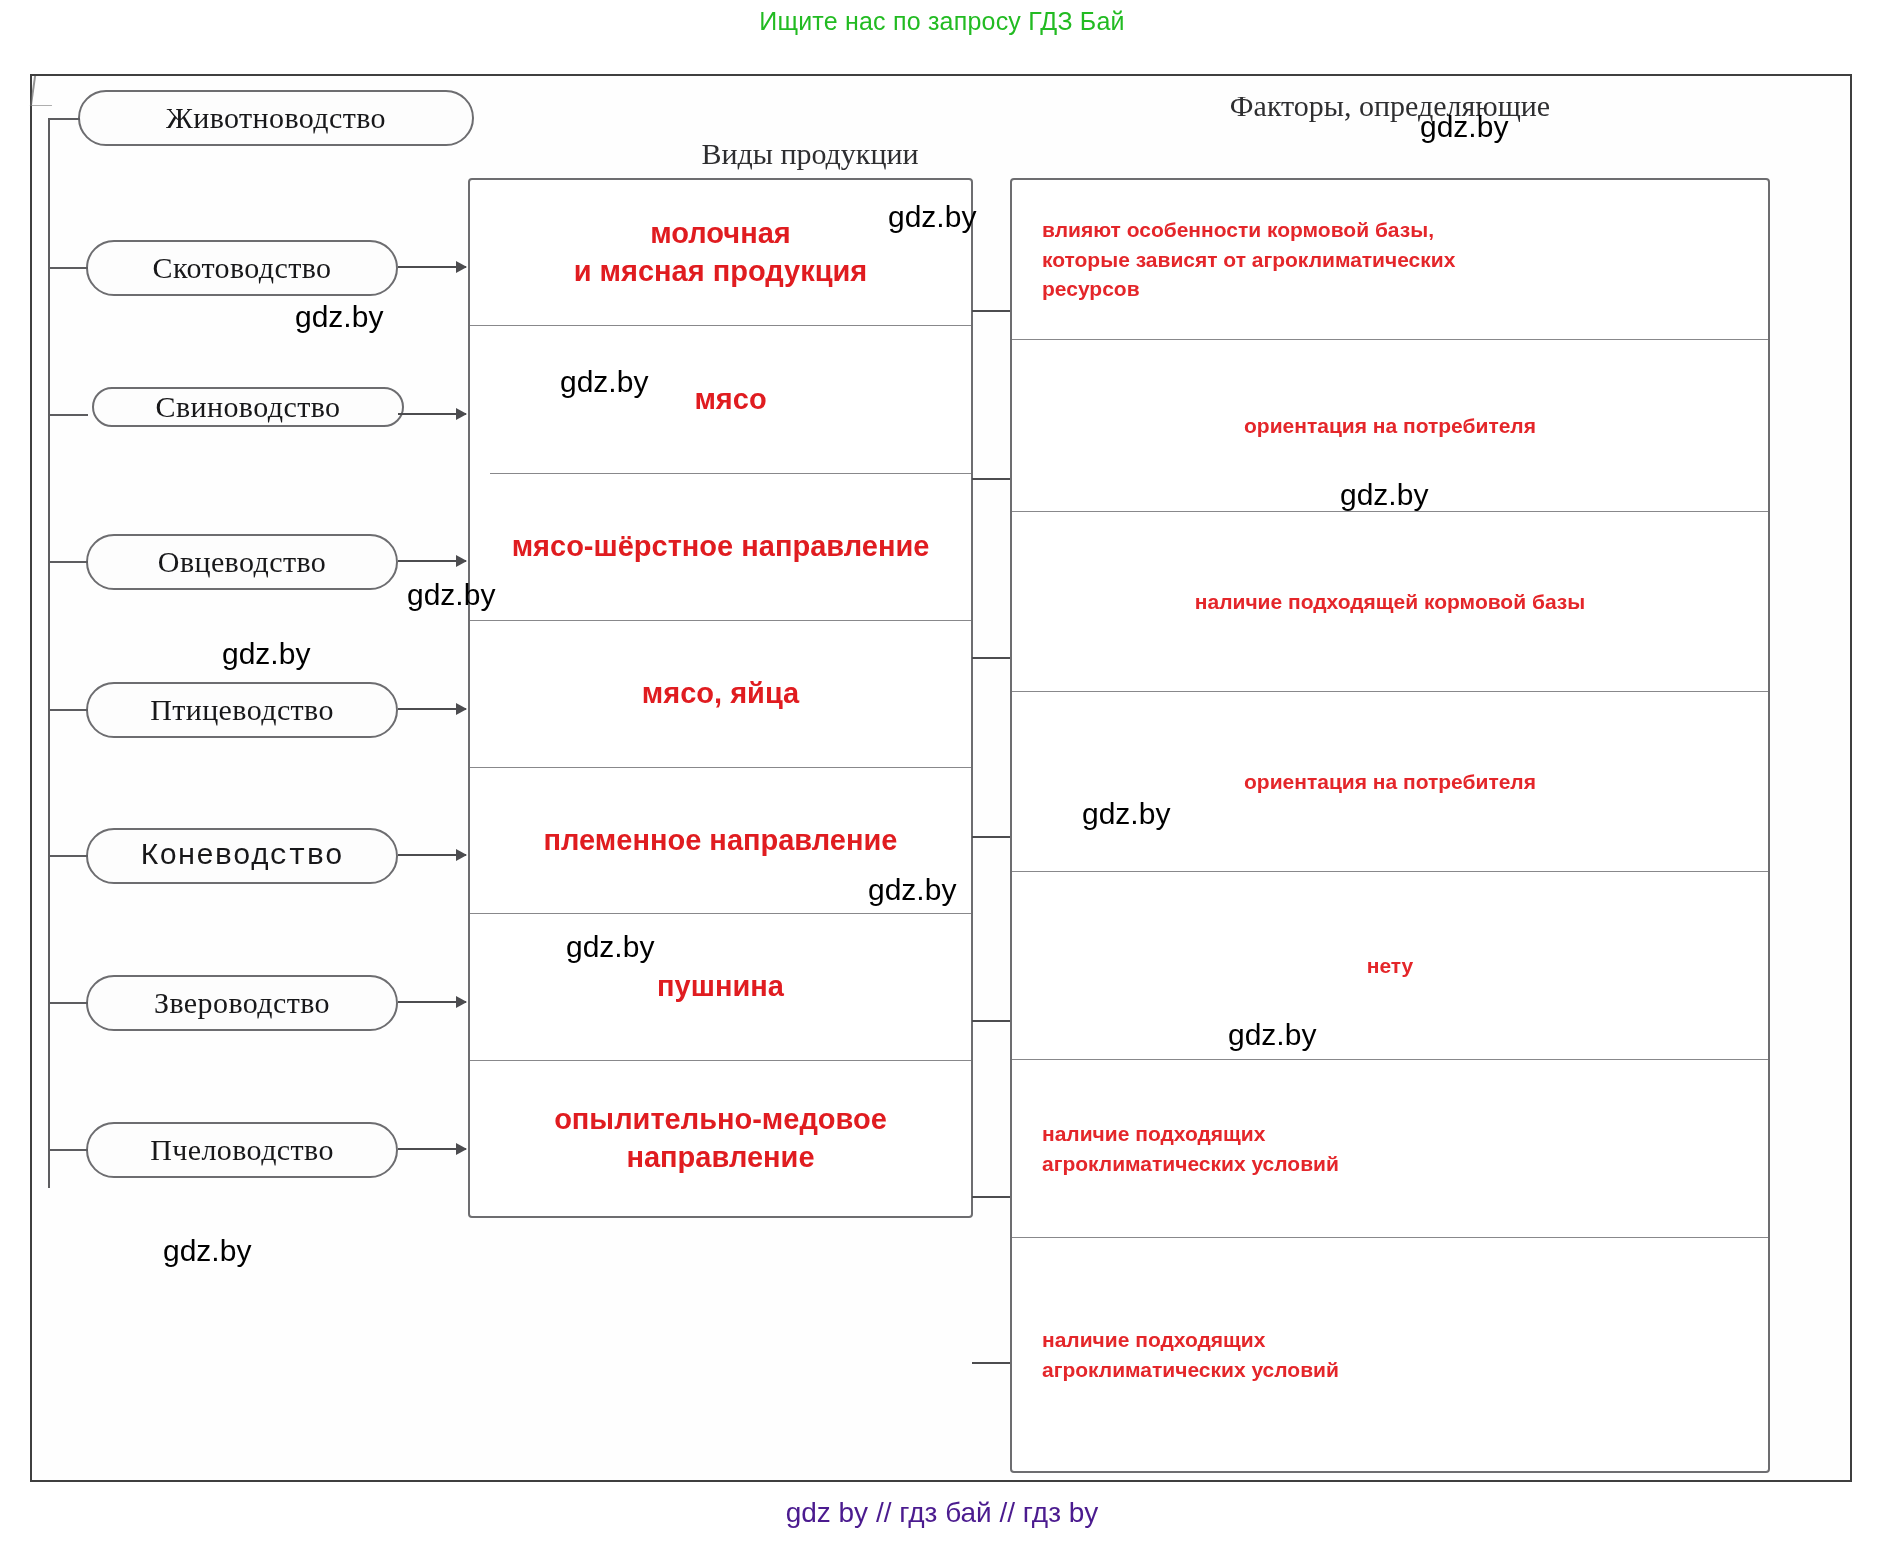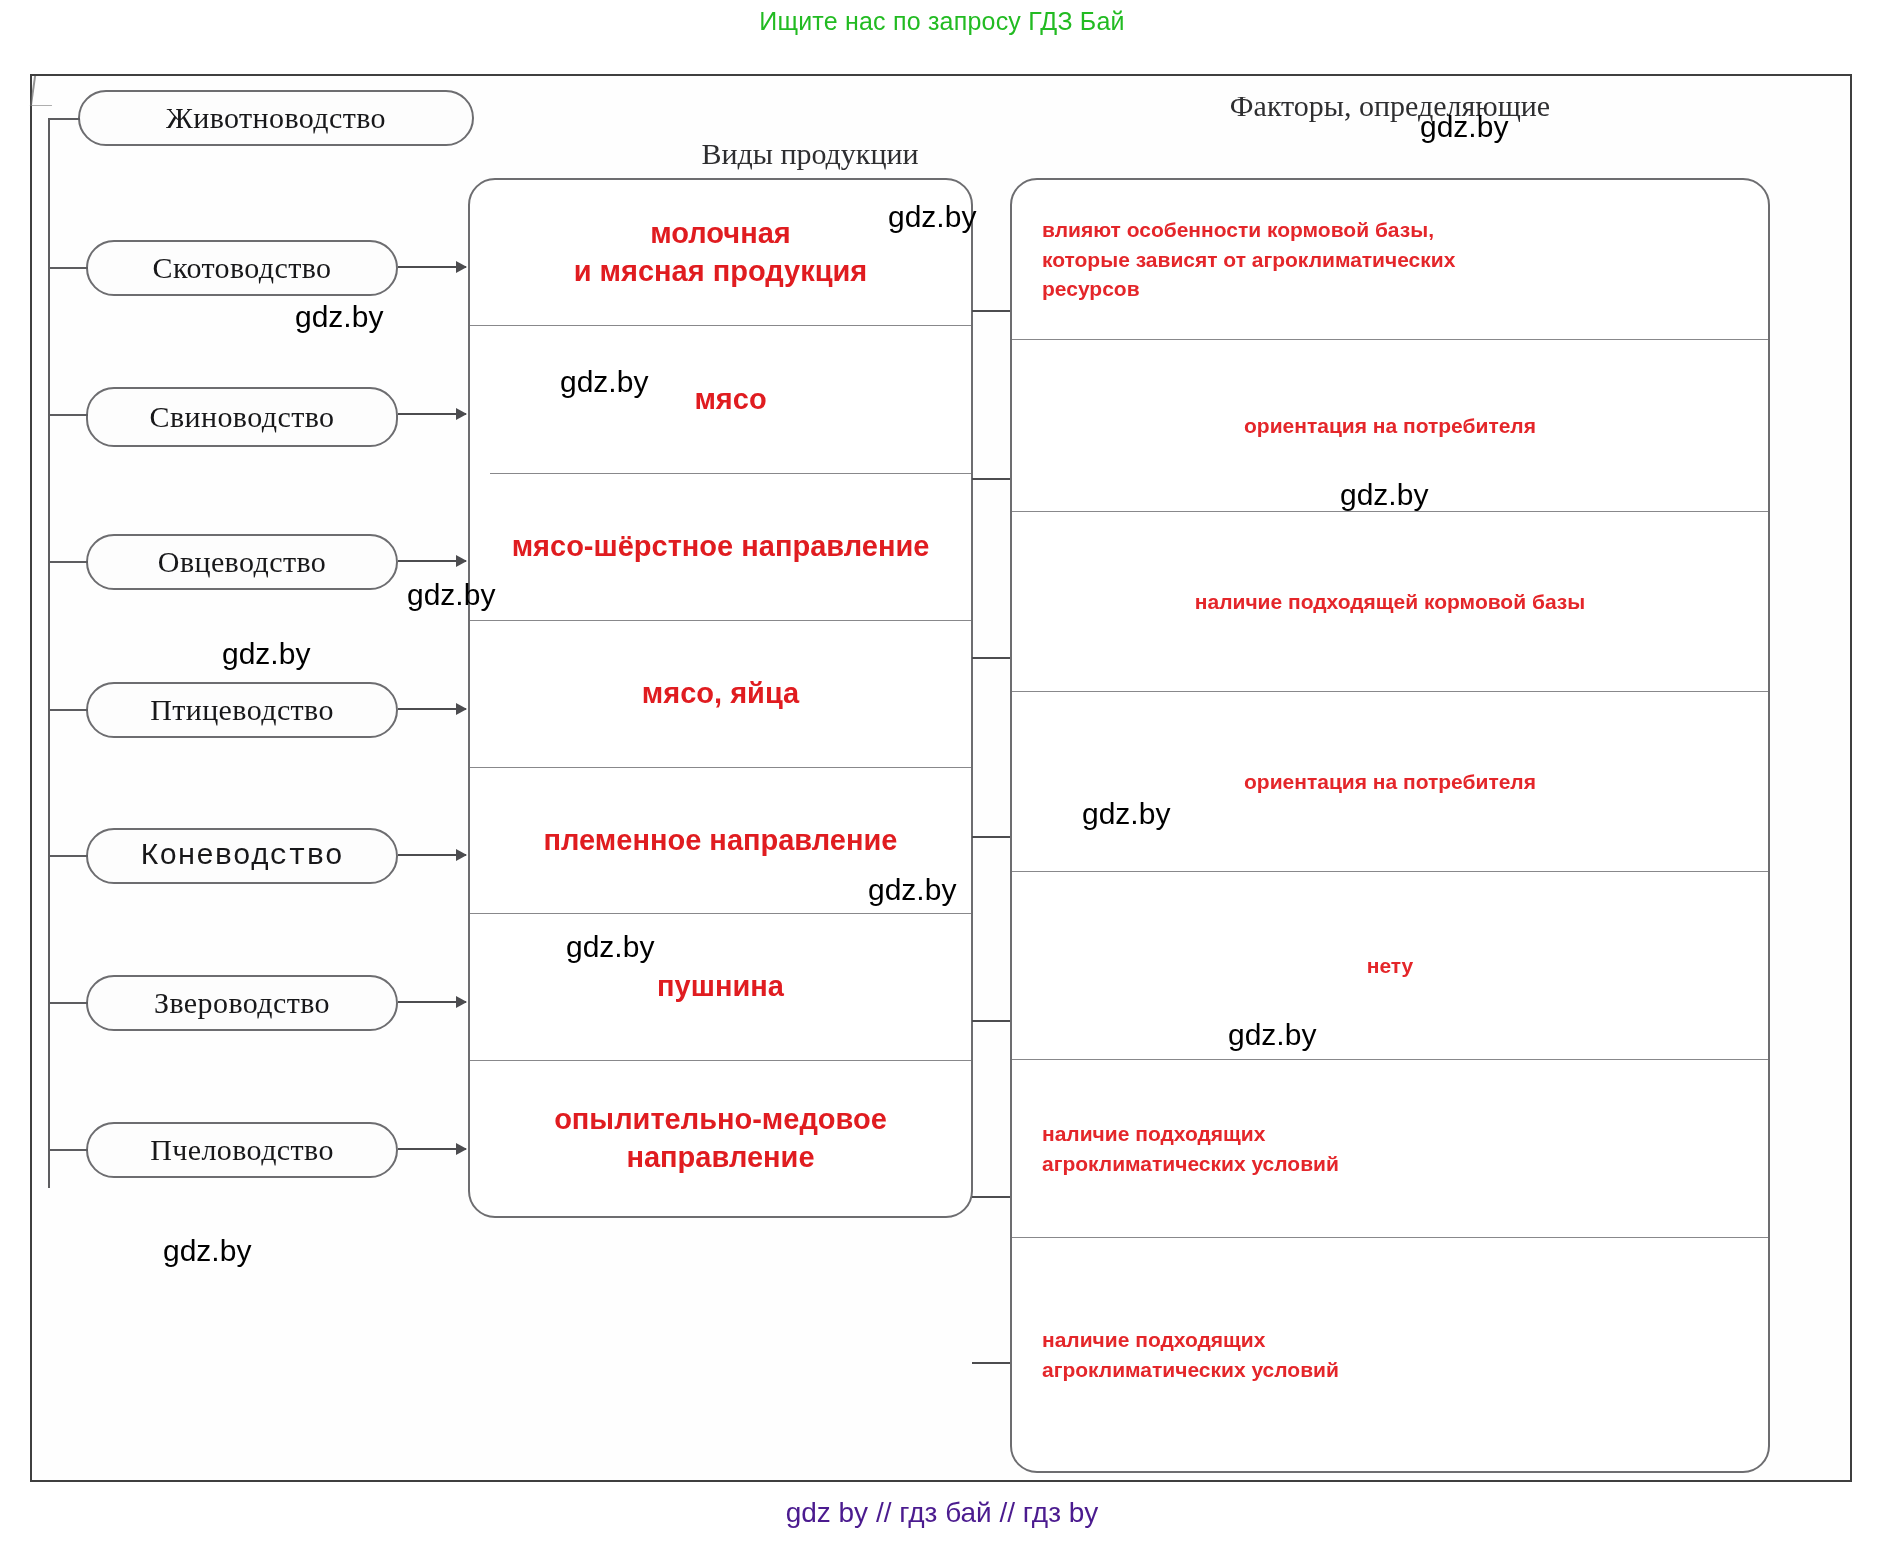--- a/index.html
+++ b/index.html
@@ -74,21 +74,21 @@
     font-family: "Liberation Serif", serif;
     font-size: 30px;
     text-align: center;
     line-height: 1.22;
   }
 
   
   .table {
     position: absolute;
     border: 2px solid #6d6d70;
-    border-radius: 27px;
+    border-radius: 4px;
     background: #ffffff;
     overflow: hidden;
   }
   .cell {
     position: relative;
     display: flex; align-items: center;
     border-bottom: 1.5px solid #88888b;
   }
   .cell:last-child { border-bottom: none; }
 
@@ -151,21 +151,21 @@
   <div class="trunk" style="left:48px; top:118px; height:1070px;"></div>
 
   <div class="stub" style="left:48px; top:118px; width:32px;"></div>
 
   <div class="pill" style="left:86px; top:240px; width:312px; height:56px;">
     <span>Скотоводство</span>
   </div>
   <div class="stub" style="left:48px; top:267px; width:40px;"></div>
   <div class="arrow" style="left:398px; top:266px; width:68px;"></div>
 
-  <div class="pill" style="left:86px; top:387px; width:312px; height:60px;">
+  <div class="pill" style="left:92px; top:387px; width:312px; height:40px;">
     <span>Свиноводство</span>
   </div>
   <div class="stub" style="left:48px; top:414px; width:40px;"></div>
   <div class="arrow" style="left:398px; top:413px; width:68px;"></div>
 
   <div class="pill" style="left:86px; top:534px; width:312px; height:56px;">
     <span>Овцеводство</span>
   </div>
   <div class="stub" style="left:48px; top:561px; width:40px;"></div>
   <div class="arrow" style="left:398px; top:560px; width:68px;"></div>

